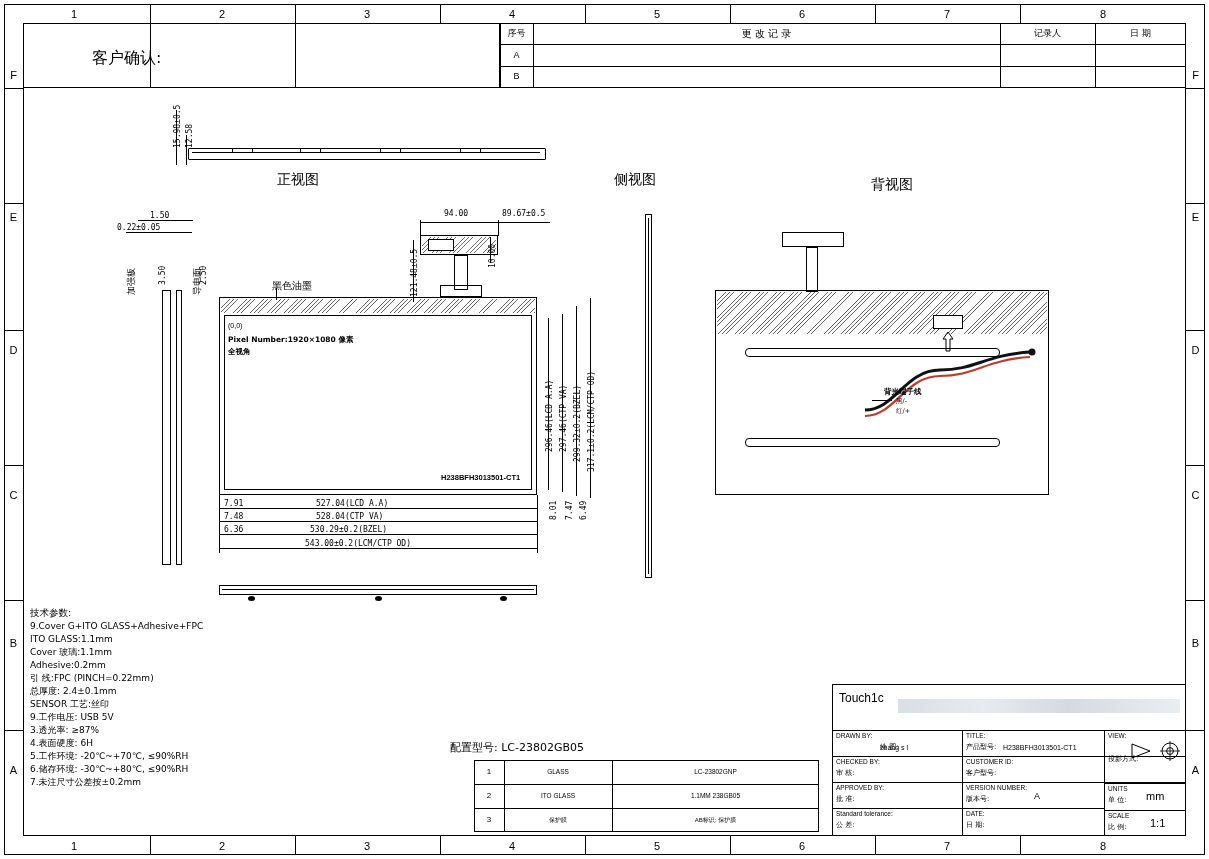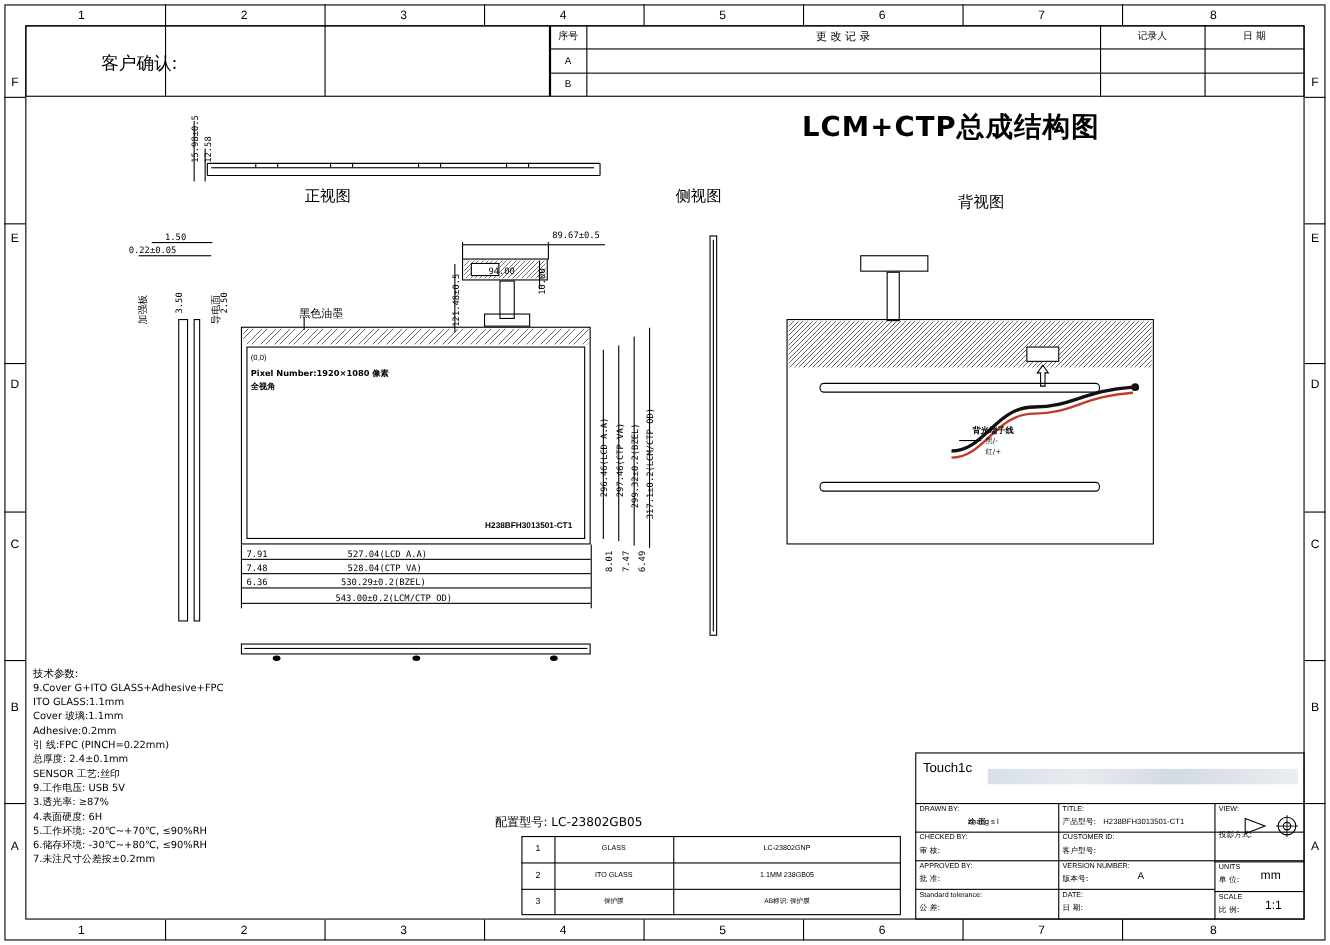--- a/index.html
+++ b/index.html
@@ -102,21 +102,20 @@
   <div class="ln vl" style="left:1095px;top:23px;height:65px;"></div>
   <div class="ln hl" style="left:500px;top:44px;width:686px;"></div>
   <div class="ln hl" style="left:500px;top:66px;width:686px;"></div>
   <div class="txt cjk ctr" style="left:500px;top:29px;width:33px;font-size:9px;">序号</div>
   <div class="txt cjk ctr" style="left:533px;top:29px;width:467px;font-size:10px;">更 改 记 录</div>
   <div class="txt cjk ctr" style="left:1000px;top:29px;width:95px;font-size:9px;">记录人</div>
   <div class="txt cjk ctr" style="left:1095px;top:29px;width:91px;font-size:9px;">日 期</div>
   <div class="txt ctr" style="left:500px;top:51px;width:33px;font-size:9px;">A</div>
   <div class="txt ctr" style="left:500px;top:72px;width:33px;font-size:9px;">B</div>
 
-  <div class="txt cjk title-big" style="left:729px;top:103px;">LCM+CTP总成结构图</div>
 
   <div class="box" style="left:188px;top:148px;width:358px;height:12px;border-radius:1px;"></div>
   <div class="ln hl" style="left:192px;top:152px;width:348px;"></div>
 
   <div class="ln vl" style="left:232px;top:148px;height:4px;"></div>
   <div class="ln vl" style="left:252px;top:148px;height:4px;"></div>
   <div class="ln vl" style="left:300px;top:148px;height:4px;"></div>
   <div class="ln vl" style="left:320px;top:148px;height:4px;"></div>
   <div class="ln vl" style="left:380px;top:148px;height:4px;"></div>
   <div class="ln vl" style="left:400px;top:148px;height:4px;"></div>
@@ -145,21 +144,21 @@
 
   <div class="box" style="left:420px;top:235px;width:78px;height:20px;"></div>
   <div class="hatch" style="position:absolute;left:422px;top:237px;width:74px;height:16px;opacity:.55;"></div>
   <div class="box nofill" style="left:428px;top:239px;width:26px;height:12px;background:#fff;"></div>
   <div class="box" style="left:454px;top:255px;width:14px;height:35px;"></div>
   <div class="box" style="left:440px;top:285px;width:42px;height:12px;"></div>
 
   <div class="ln hl" style="left:420px;top:222px;width:78px;"></div>
   <div class="ln vl" style="left:420px;top:220px;height:16px;"></div>
   <div class="ln vl" style="left:498px;top:220px;height:16px;"></div>
-  <div class="txt mono" style="left:444px;top:210px;font-size:8px;margin-top:33px;">94.00</div>
+  <div class="txt mono" style="left:444px;top:210px;font-size:8px;">94.00</div>
   <div class="ln hl" style="left:498px;top:222px;width:52px;"></div>
   <div class="txt mono" style="left:502px;top:210px;font-size:8px;">89.67±0.5</div>
   <div class="ln vl" style="left:413px;top:240px;height:62px;"></div>
   <div class="txt mono rot90" style="left:411px;top:297px;font-size:8px;">121.48±0.5</div>
   <div class="ln vl" style="left:490px;top:237px;height:26px;"></div>
   <div class="txt mono rot90" style="left:489px;top:268px;font-size:8px;">10.00</div>
 
   <div class="box" style="left:219px;top:297px;width:318px;height:198px;"></div>
   <div class="hatch" style="position:absolute;left:221px;top:299px;width:314px;height:14px;opacity:.6;"></div>
   <div class="box" style="left:224px;top:315px;width:308px;height:175px;"></div>

